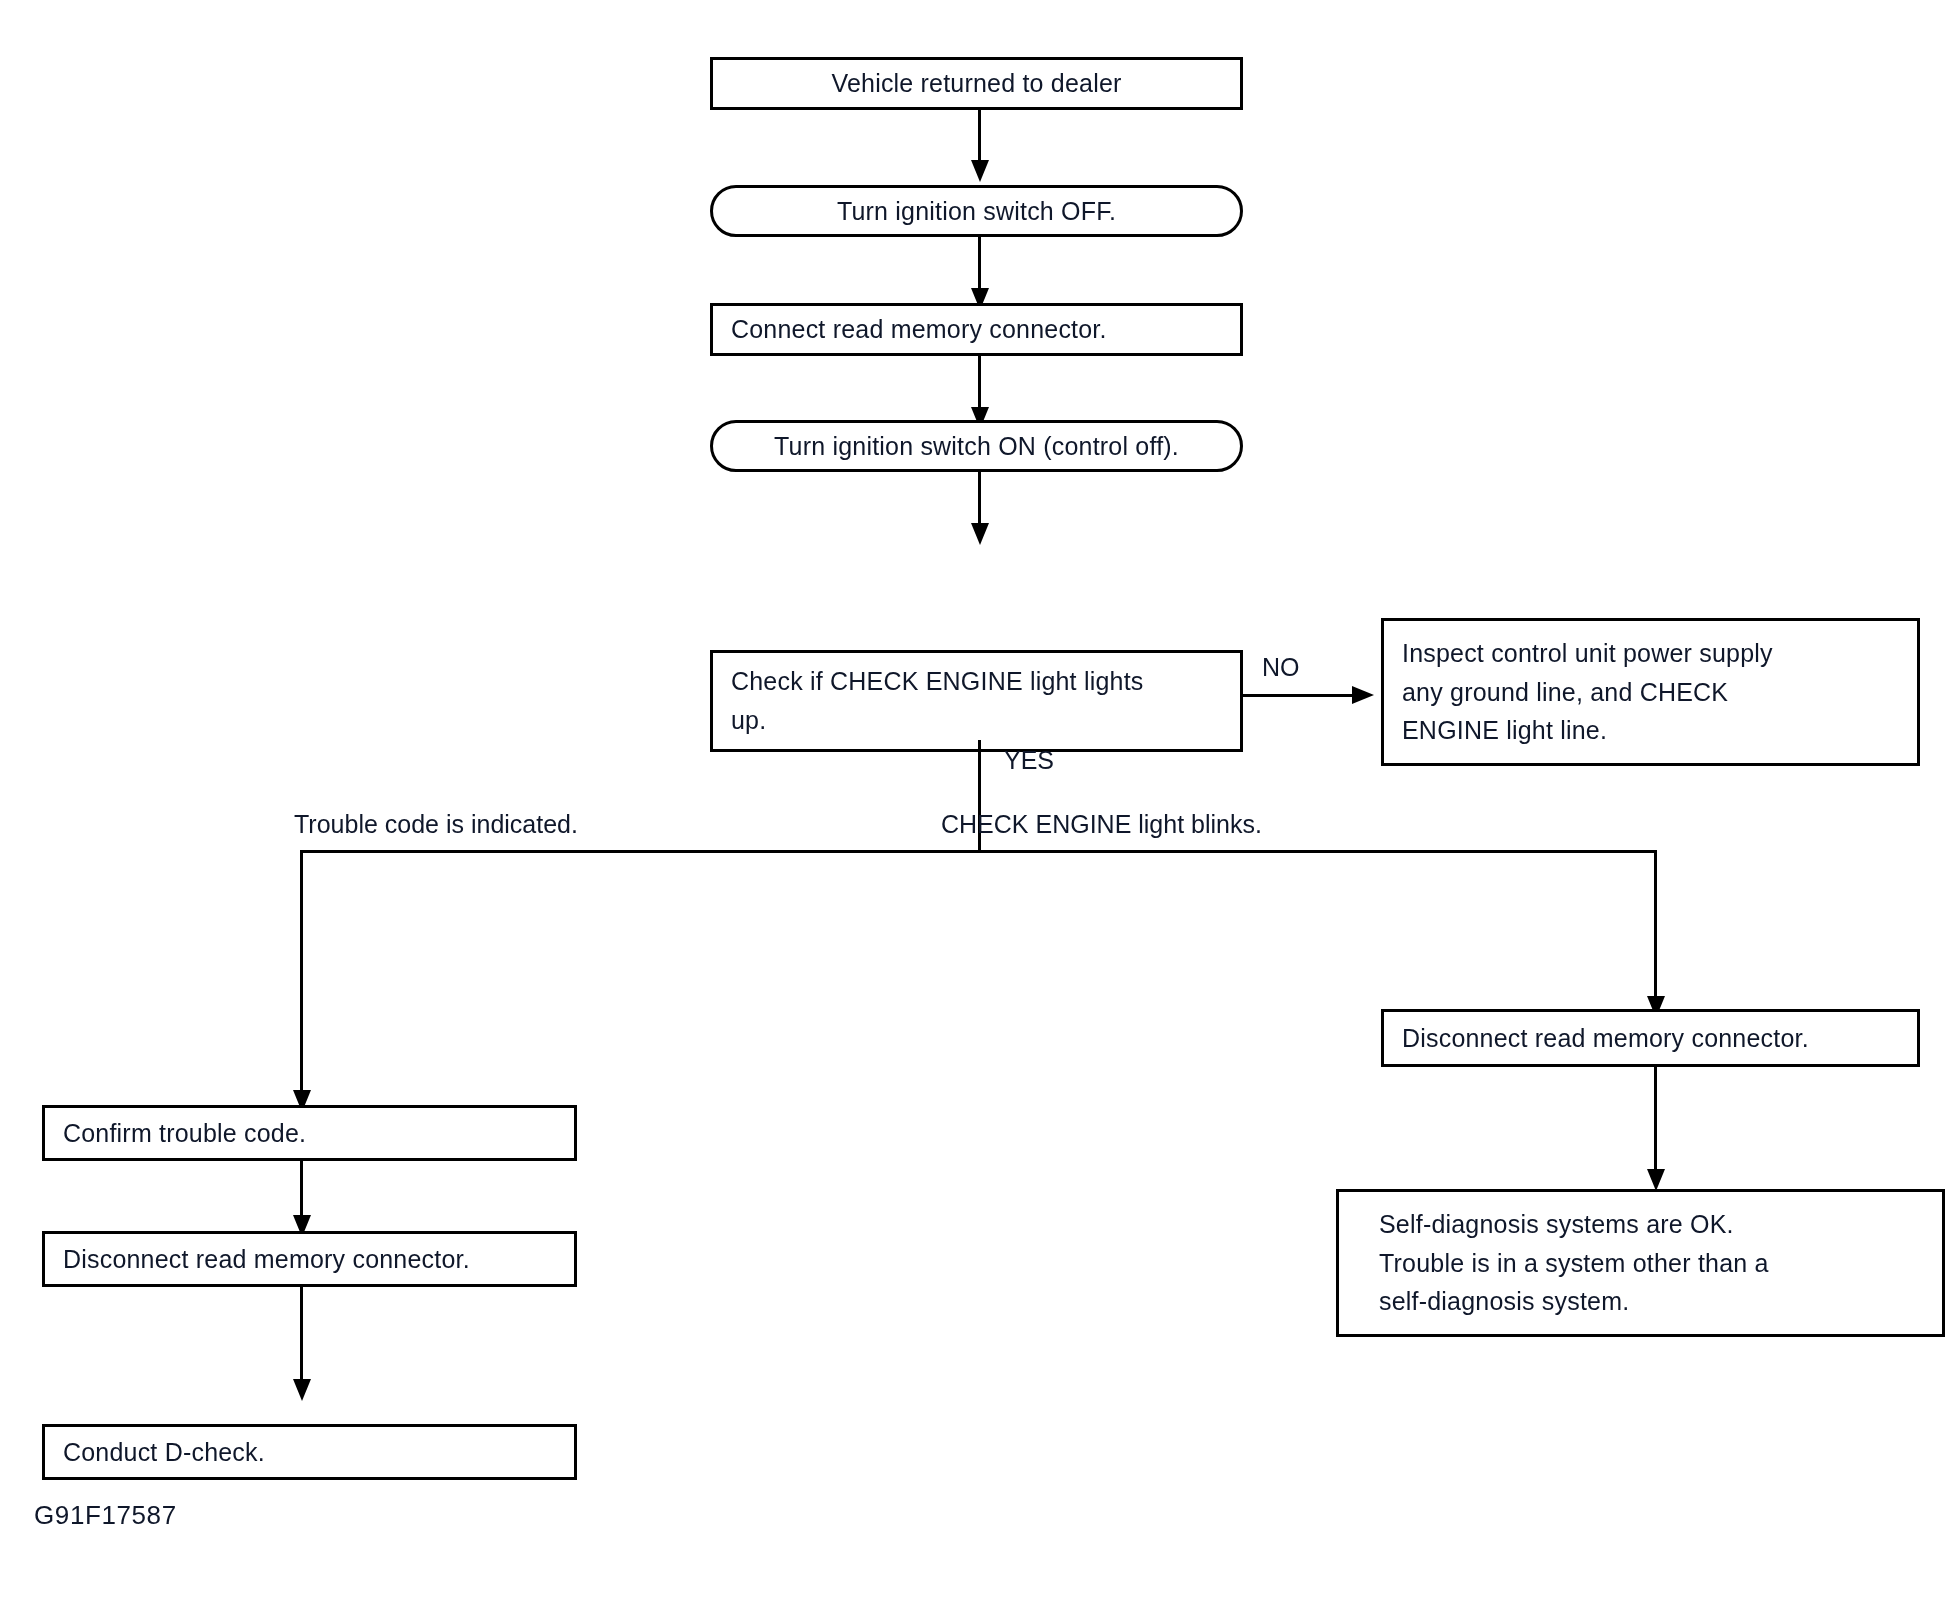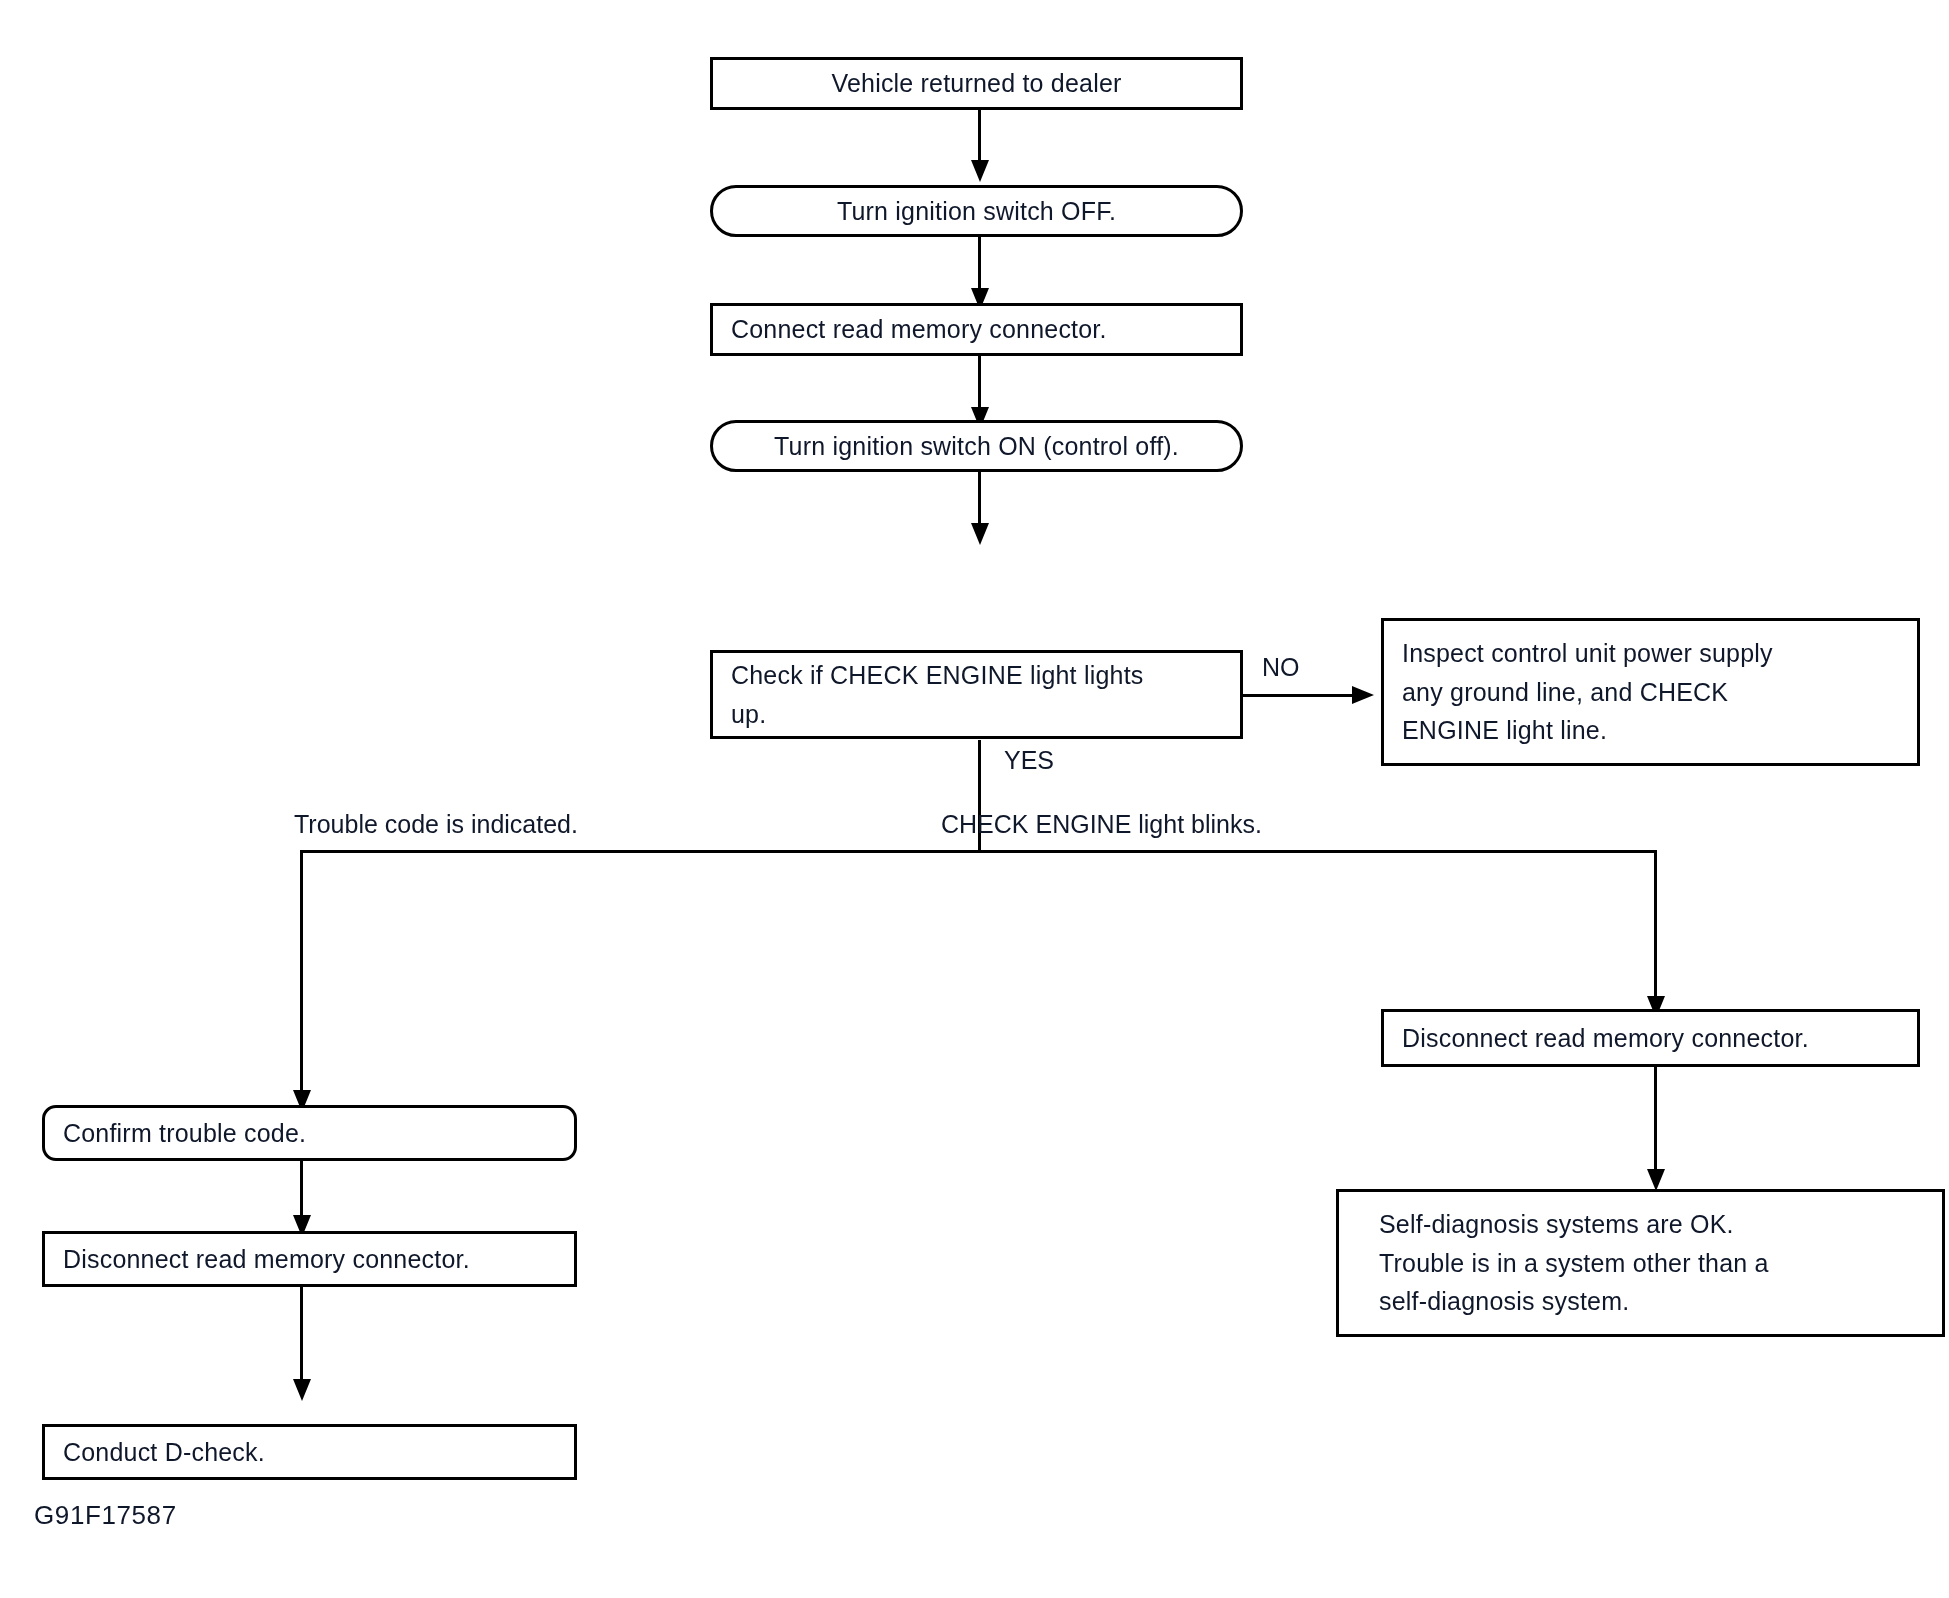--- a/index.html
+++ b/index.html
@@ -108,21 +108,21 @@
   <div class="vline" style="left:978px; top:356px; height:60px;"></div>
   <div class="arrow-down" style="left:971px; top:407px;"></div>
 
   <div class="node pill" style="left:710px; top:420px; width:533px; height:52px;">
     <span>Turn ignition switch ON (control off).</span>
   </div>
 
   <div class="vline" style="left:978px; top:472px; height:60px;"></div>
   <div class="arrow-down" style="left:971px; top:523px;"></div>
 
-  <div class="node multiline" style="left:710px; top:649px; width:533px; height:89px; top:650px;">
+  <div class="node multiline" style="left:710px; top:649px; width:533px; height:102px; top:650px;">
     <span>Check if CHECK ENGINE light lights
 up.</span>
   </div>
 
   <div class="hline" style="left:1243px; top:694px; width:112px;"></div>
   <div class="arrow-right" style="left:1352px; top:686px;"></div>
   <div class="edge-label" style="left:1262px; top:655px;">NO</div>
 
   <div class="node multiline" style="left:1381px; top:618px; width:539px; height:148px; ">
     <span>Inspect control unit power supply
@@ -137,21 +137,21 @@
 
   <div class="edge-label" style="left:294px; top:812px;">Trouble code is indicated.</div>
   <div class="edge-label" style="left:941px; top:812px;">CHECK ENGINE light blinks.</div>
 
   <div class="vline" style="left:300px; top:850px; height:248px;"></div>
   <div class="arrow-down" style="left:293px; top:1090px;"></div>
 
   <div class="vline" style="left:1654px; top:850px; height:155px;"></div>
   <div class="arrow-down" style="left:1647px; top:996px;"></div>
 
-  <div class="node" style="left:42px; top:1105px; width:535px; height:56px;border-radius:14px;">
+  <div class="node" style="left:42px; top:1105px; width:535px; height:56px;">
     <span>Confirm trouble code.</span>
   </div>
 
   <div class="vline" style="left:300px; top:1161px; height:62px;"></div>
   <div class="arrow-down" style="left:293px; top:1215px;"></div>
 
   <div class="node" style="left:42px; top:1231px; width:535px; height:56px;">
     <span>Disconnect read memory connector.</span>
   </div>
 

